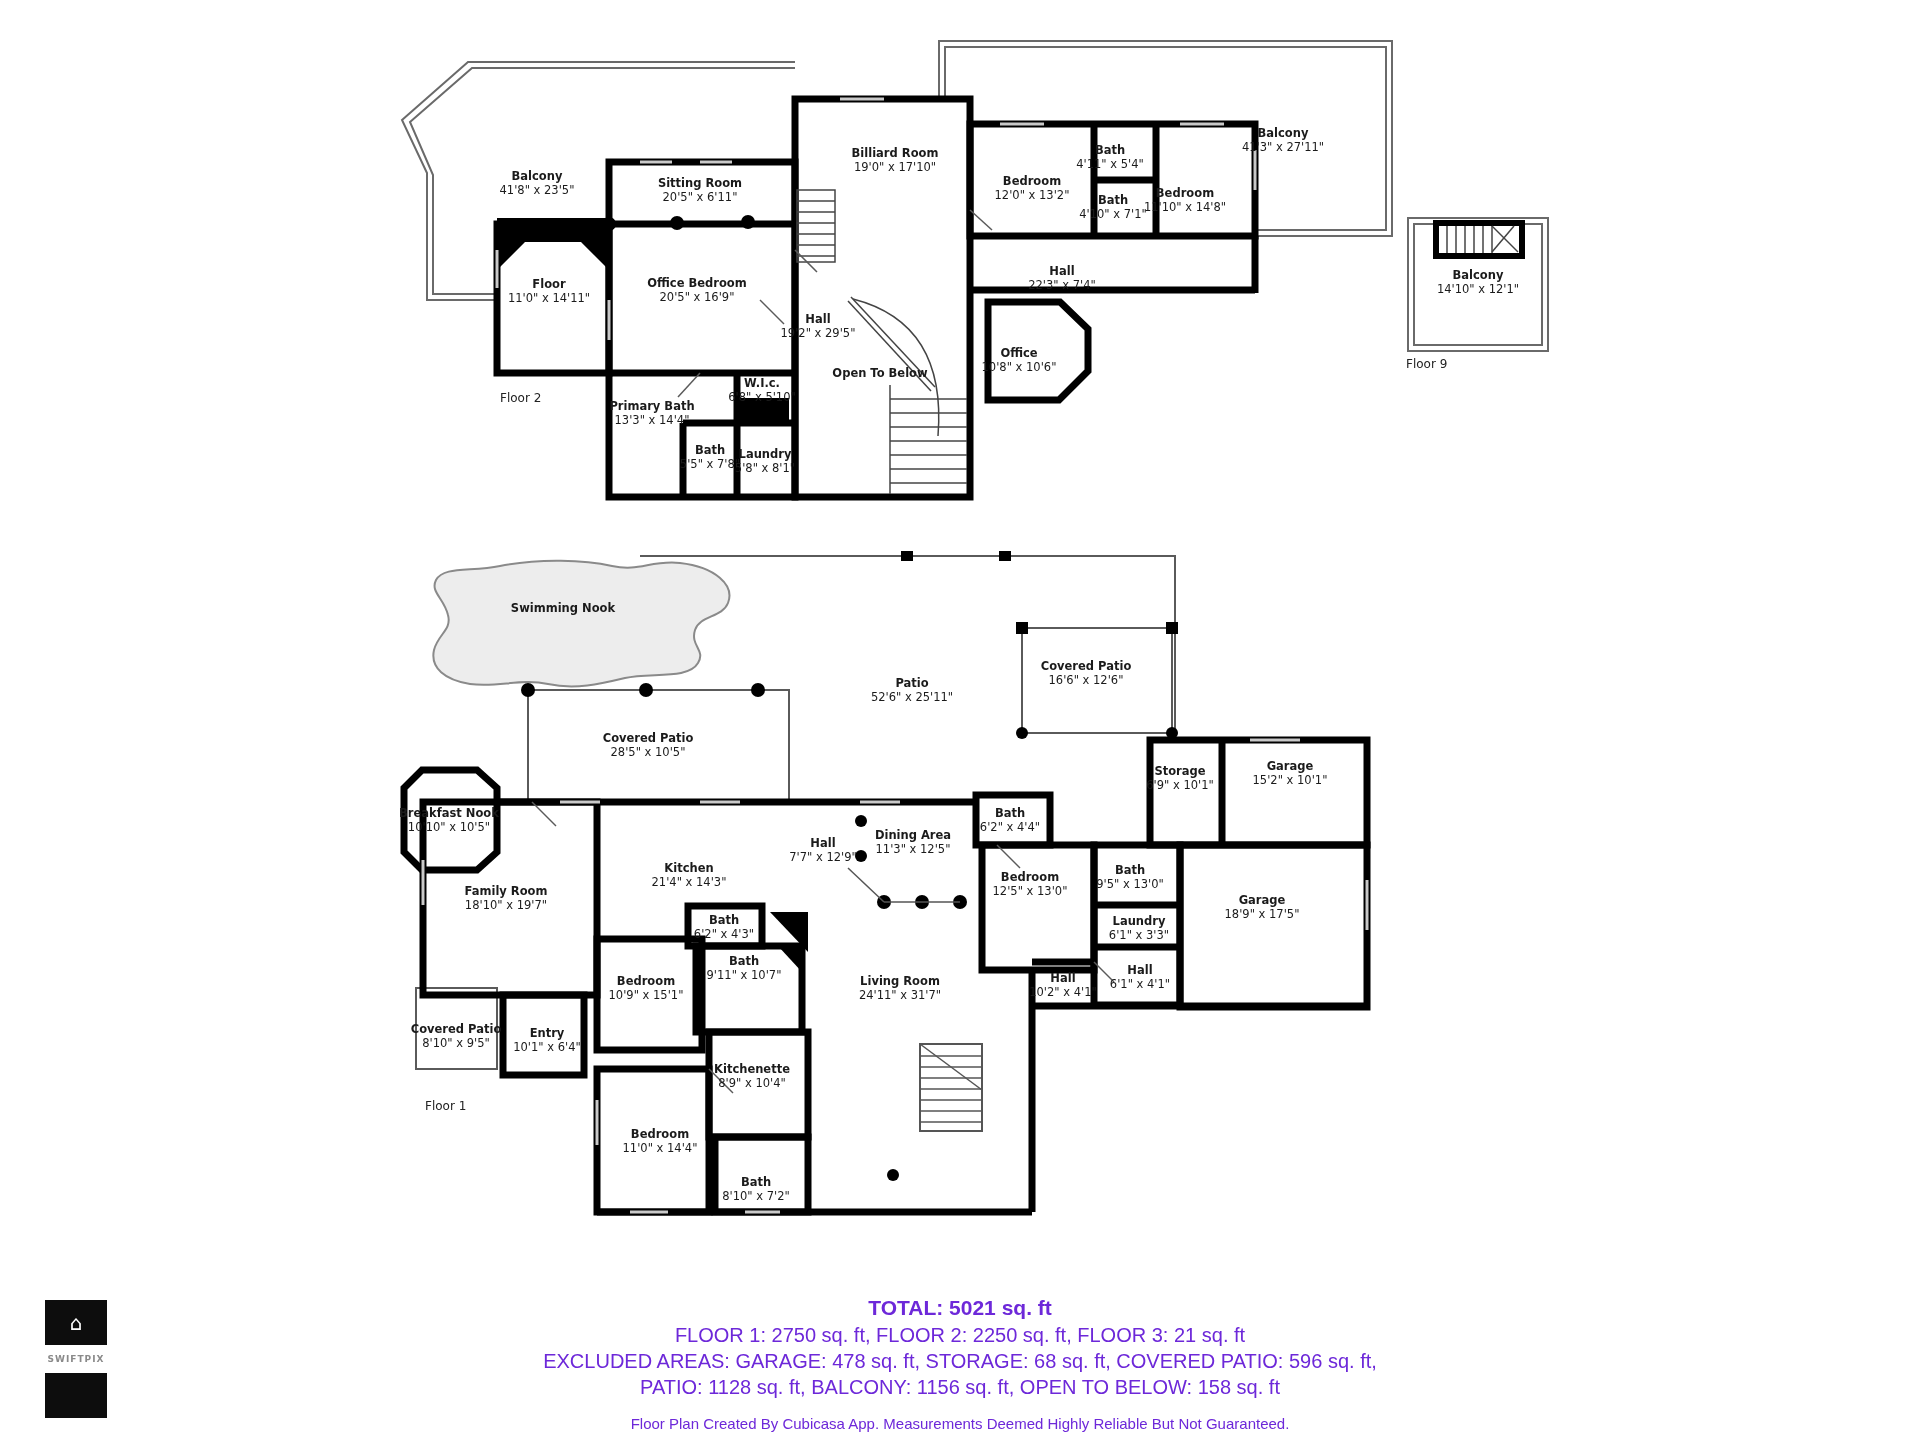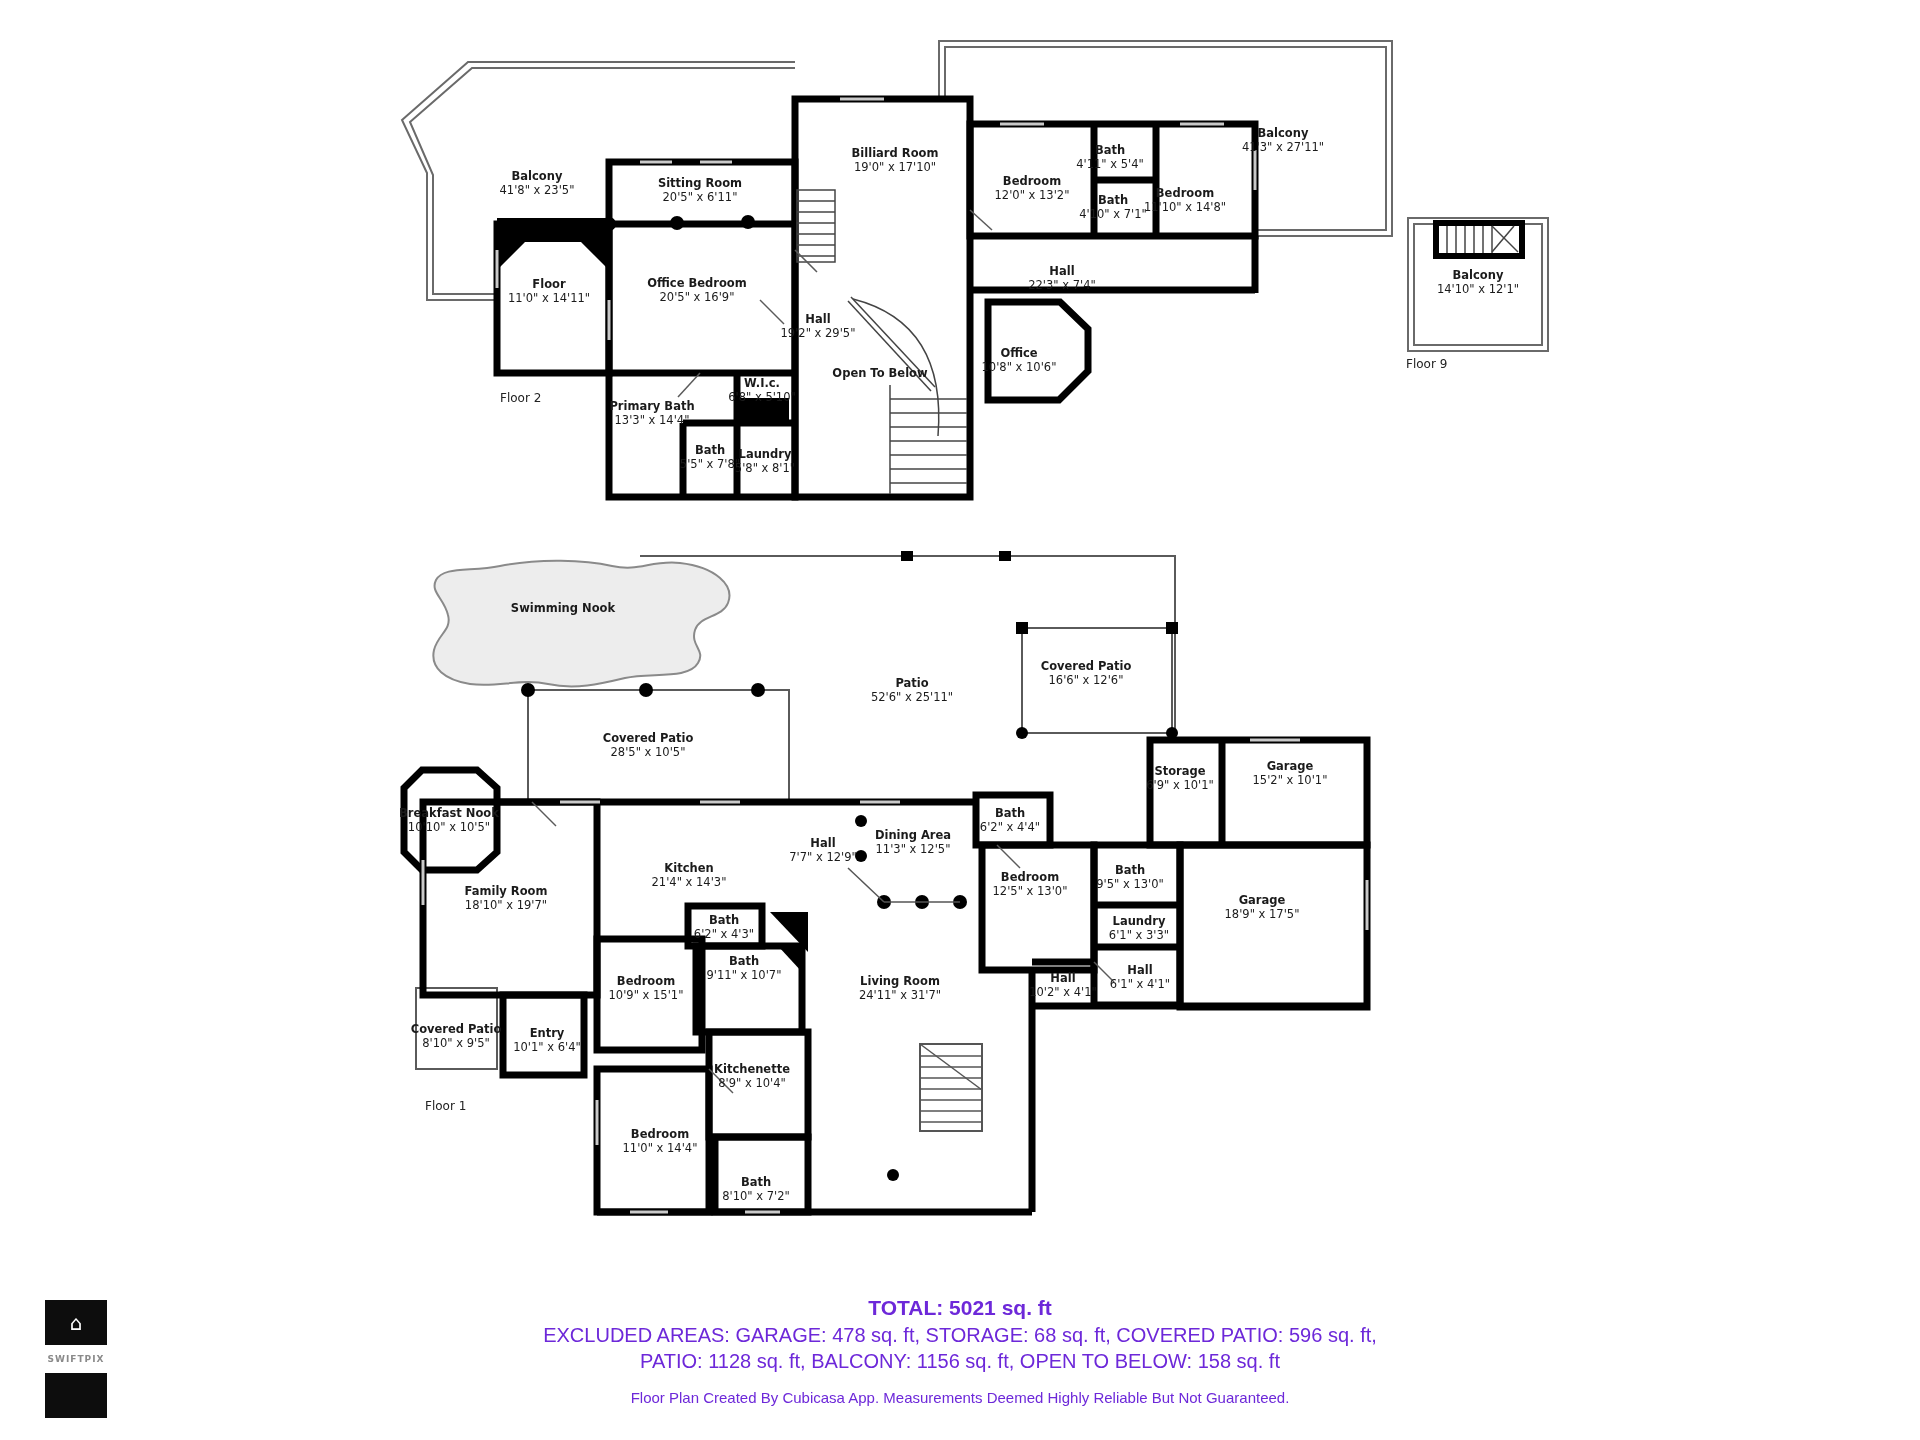--- a/index.html
+++ b/index.html
@@ -392,20 +392,21 @@
       </div>
       <div class="room-label" style="left: 756px; top: 1189px;">
         <div class="rname">Bath</div>
         <div class="rdims">8'10" x 7'2"</div>
       </div>
       <div class="floor-tag" style="left: 425px; top: 1106px;">Floor 1</div>
     </div>
 
   <div class="summary">
     <div class="total">TOTAL: 5021 sq. ft</div>
+    <div class="line">FLOOR 1: 2750 sq. ft, FLOOR 2: 2250 sq. ft, FLOOR 3: 21 sq. ft</div>
     <div class="line">EXCLUDED AREAS: GARAGE: 478 sq. ft, STORAGE: 68 sq. ft, COVERED PATIO: 596 sq. ft,</div>
     <div class="line">PATIO: 1128 sq. ft, BALCONY: 1156 sq. ft, OPEN TO BELOW: 158 sq. ft</div>
     <div class="credit">Floor Plan Created By Cubicasa App. Measurements Deemed Highly Reliable But Not Guaranteed.</div>
   </div>
 
   <div class="logo">
     <div class="logo-sq">
       <span class="house">⌂</span>
     </div>
     <div class="logo-text">SWIFTPIX</div>

